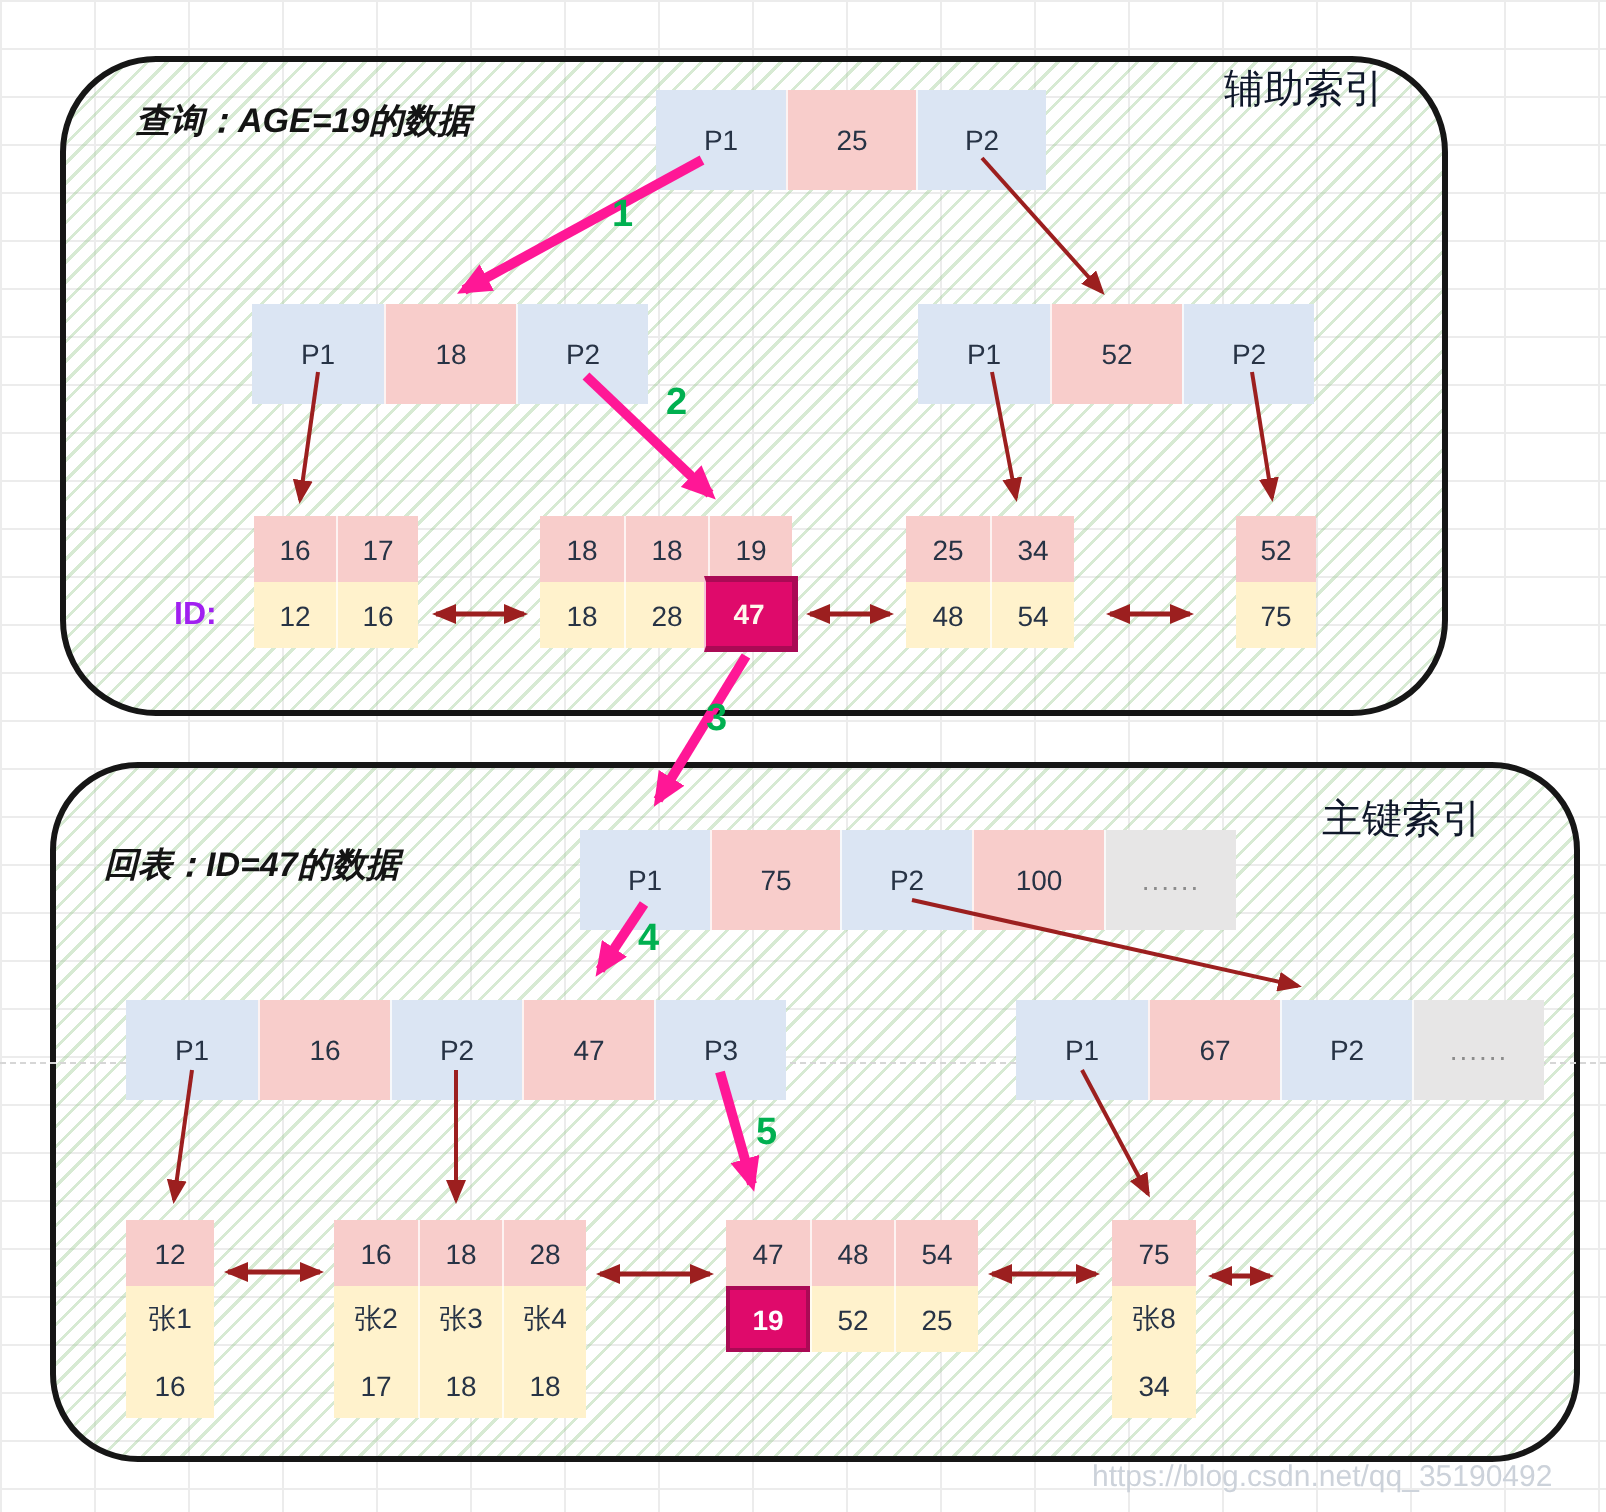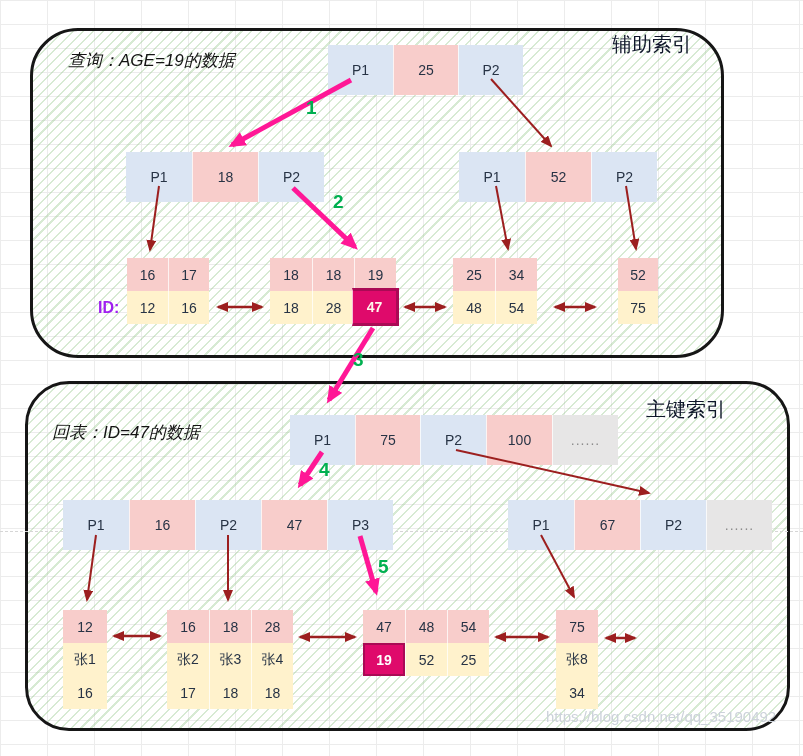--- a/index.html
+++ b/index.html
@@ -14,21 +14,21 @@
   }
   .box{
     position:absolute;border:3px solid #161616;
     background-image:repeating-linear-gradient(135deg,
       rgba(150,200,140,0.38) 0px,rgba(150,200,140,0.38) 1.5px,
       transparent 1.5px,transparent 7px);
   }
   .box-top{left:30px;top:28px;width:688px;height:324px;border-radius:48px;}
   .box-bottom{left:25px;top:381px;width:759px;height:344px;border-radius:44px;}
   .guide{position:absolute;left:0;top:531px;width:803px;border-top:1px dashed #d6d6d6;}
-  .title{position:absolute;font-size:17px;font-weight:normal;font-style:italic;color:#141414;white-space:nowrap;}
+  .title{position:absolute;font-size:17px;font-weight:bold;font-style:italic;color:#141414;white-space:nowrap;}
   .tag{position:absolute;font-size:20px;color:#0f172a;white-space:nowrap;}
   .idlab{position:absolute;font-size:16px;font-weight:bold;color:#a020f0;}
   .node,.row{display:flex;}
   .node{position:absolute;height:50px;}
   .leaf{position:absolute;}
   .row{height:33px;}
   .cell{
     display:flex;align-items:center;justify-content:center;
     font-size:14px;color:#273345;box-sizing:border-box;
   }
@@ -39,32 +39,32 @@
   .gray{background:#e7e6e6;color:#8c8c8c;letter-spacing:1px;}
   .w65{width:65px;} .w66{width:66px;} .w42{width:42px;} .w41{width:41px;}
   .w44{width:44px;} .w40{width:40px;}
   .hl{background:#df0a6b !important;color:#ffffff;font-weight:bold;
       box-shadow:inset 0 0 0 2px #aa0a55;z-index:2;}
   .hl-big{background:#df0a6b !important;color:#fff7ec;font-weight:bold;
       border:3px solid #aa0a55;height:38px;width:47px !important;
       position:relative;top:-3px;margin:0 -2px;z-index:3;}
   .step{position:absolute;font-size:19px;font-weight:bold;color:#00b050;z-index:6;}
   .arrows{position:absolute;left:0;top:0;z-index:5;pointer-events:none;}
-  .watermark{position:absolute;left:546px;top:708px;font-size:15px;color:#ccd2da;white-space:nowrap;z-index:7;}
+  .watermark{position:absolute;left:546px;top:730px;font-size:15px;color:#ccd2da;white-space:nowrap;z-index:7;}
 </style>
 </head>
 <body>
 
 <div class="box box-top"></div>
 <div class="box box-bottom"></div>
 <div class="guide"></div>
 
 <div class="title" style="left:68px;top:49px">查询：AGE=19的数据</div>
 <div class="tag" style="left:612px;top:31px">辅助索引</div>
-<div class="idlab" style="left:98px;top:299px">ID:</div>
+<div class="idlab" style="left:87px;top:299px">ID:</div>
 
 <div class="node" style="left:328px;top:45px">
   <div class="cell blue w65">P1</div>
   <div class="cell pink w65">25</div>
   <div class="cell blue w65">P2</div>
 </div>
 
 <div class="node" style="left:126px;top:152px">
   <div class="cell blue w66">P1</div>
   <div class="cell pink w66">18</div>
@@ -115,21 +115,21 @@
 <div class="leaf" style="left:618px;top:258px">
   <div class="row">
       <div class="cell pink w40">52</div>
     </div>
   <div class="row">
       <div class="cell yellow w40">75</div>
     </div>
 </div>
 
 <div class="title" style="left:52px;top:421px">回表：ID=47的数据</div>
-<div class="tag" style="left:646px;top:396px">主键索引</div>
+<div class="tag" style="left:661px;top:396px">主键索引</div>
 
 <div class="node" style="left:290px;top:415px">
   <div class="cell blue w65">P1</div>
   <div class="cell pink w65">75</div>
   <div class="cell blue w66">P2</div>
   <div class="cell pink w66">100</div>
   <div class="cell gray w66">......</div>
 </div>
 
 <div class="node" style="left:63px;top:500px">

